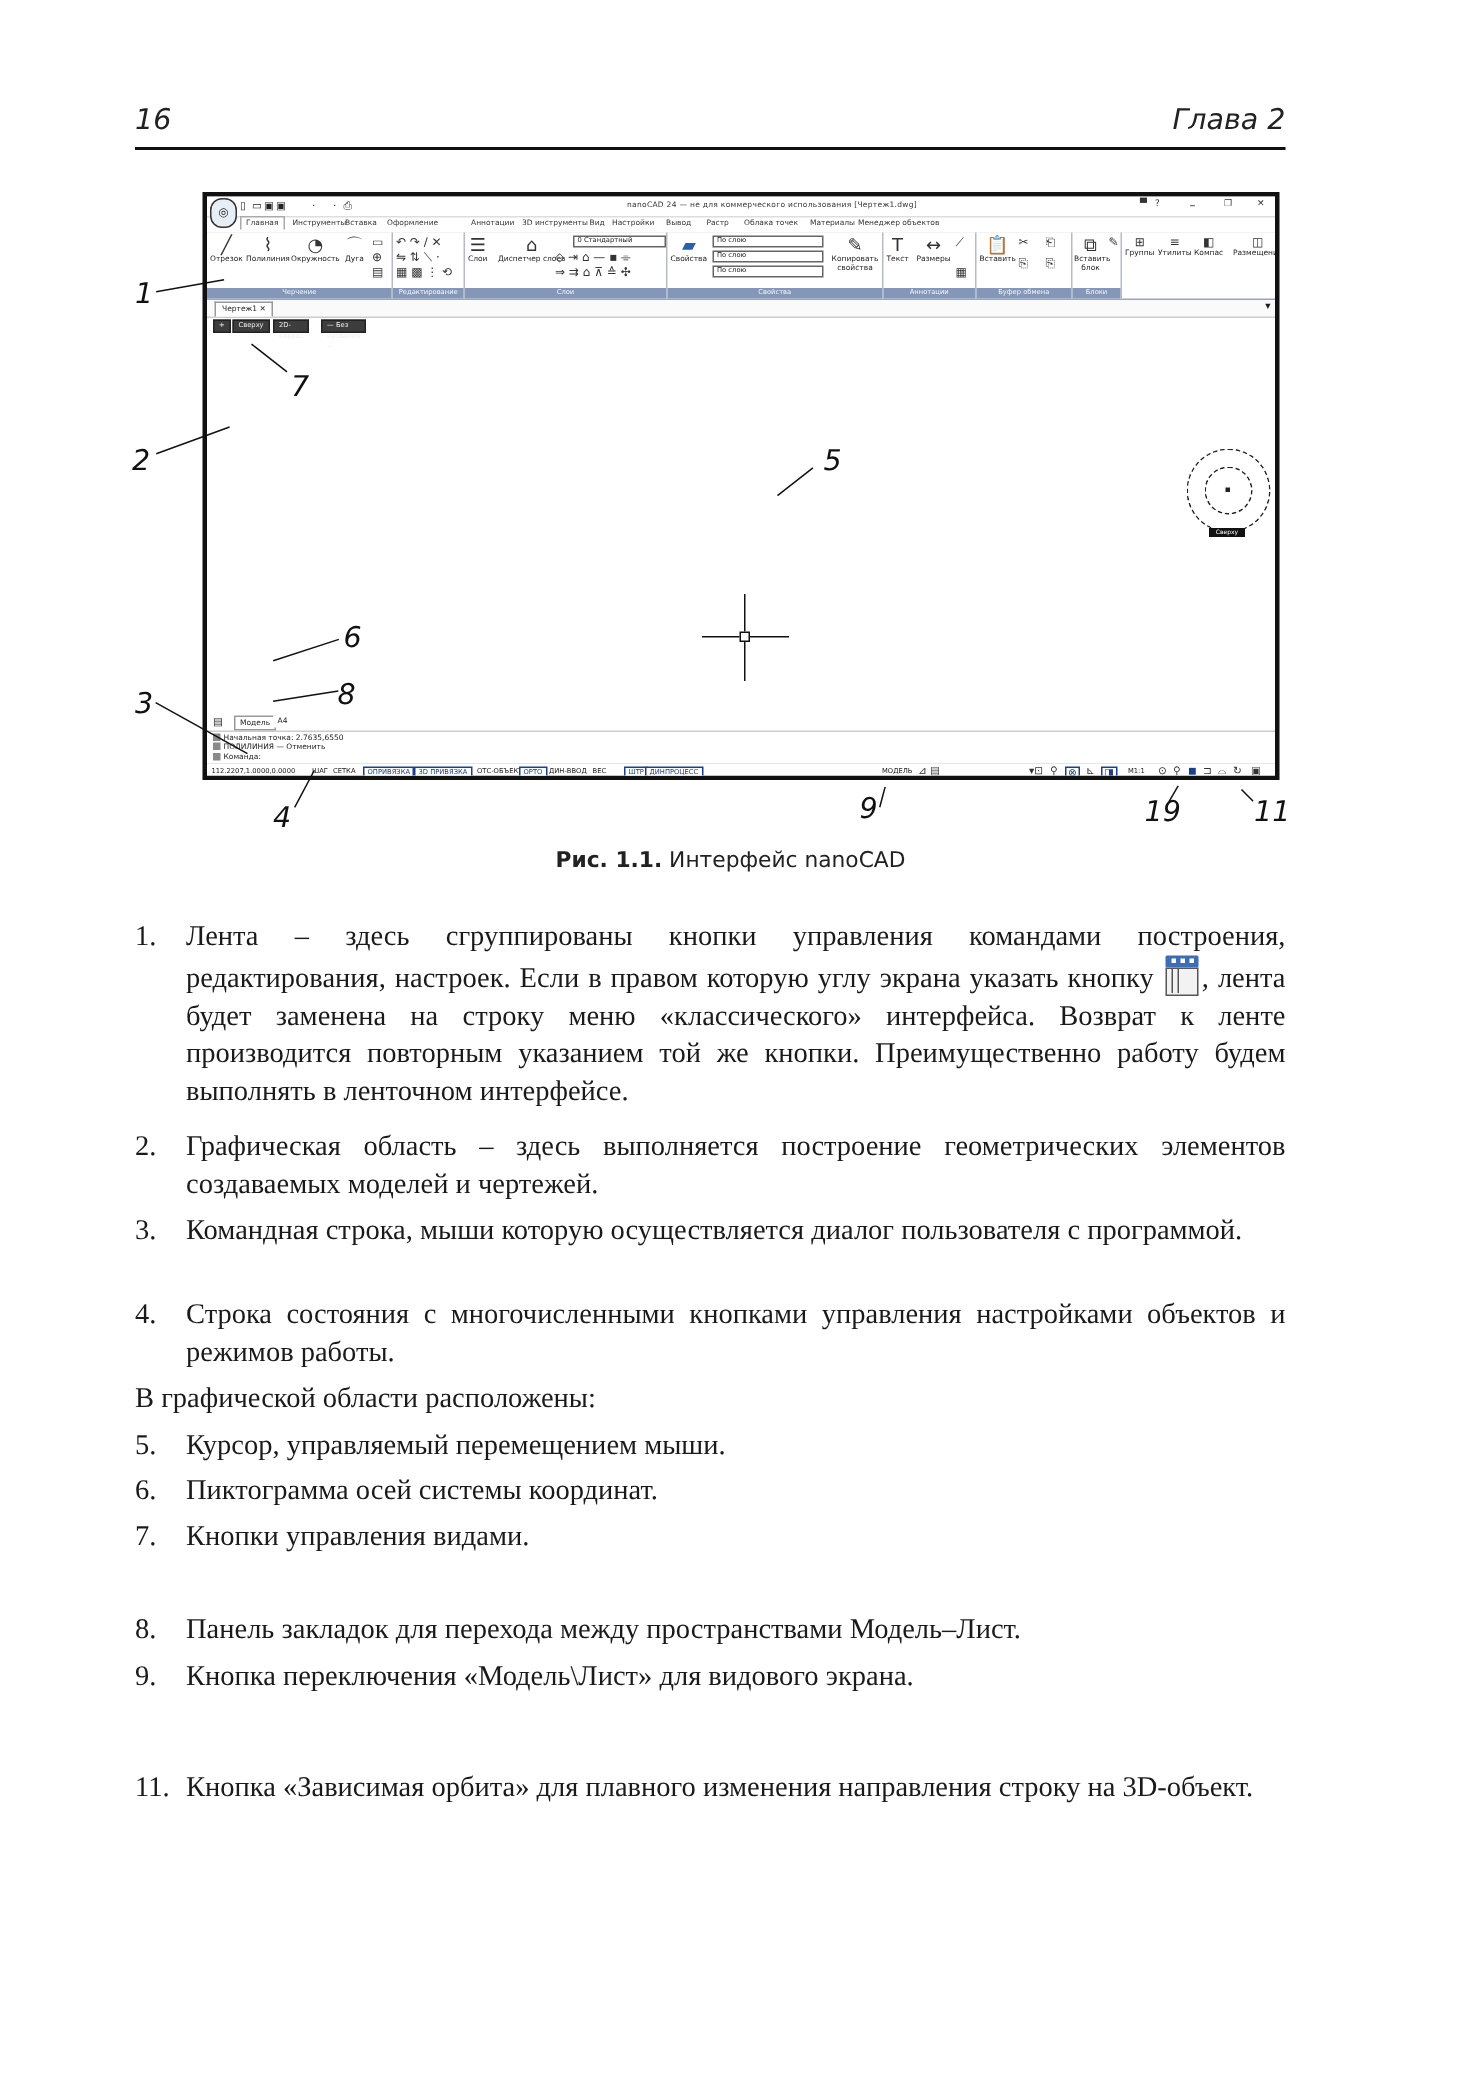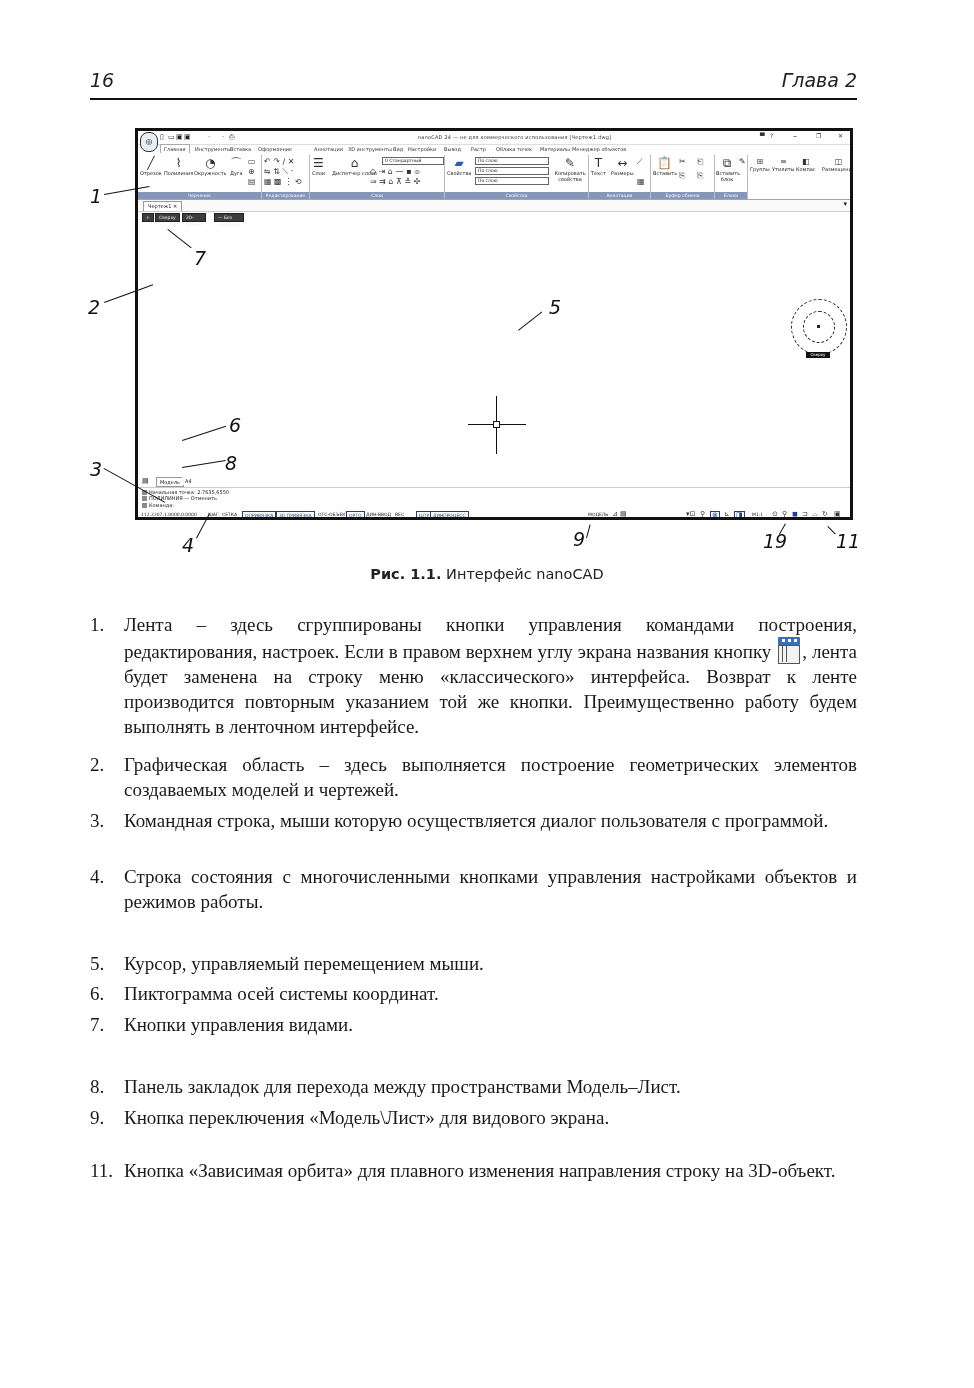--- a/index.html
+++ b/index.html
@@ -308,55 +308,56 @@
 <span class="abs callout" style="left:836px;top:530px">11</span>
 <div class="abs leader" style="left:828px;top:526px;width:11px;transform:rotate(45deg)"></div>
 
 <div class="abs caption">
   <b>Рис. 1.1.</b><span> Интерфейс nanoCAD</span>
 </div>
 
 <div class="abs text" style="top:612px;height:640px">
   <div class="li" style="top:0">
     <span class="num">1.</span>
-    <span class="body"><span>Лента – здесь сгруппированы кнопки управления командами построения, редактирования, настроек. Если в правом верхнем углу экрана названия кнопку </span><span class="ribbon-toggle-icon"><span class="top">
+    <span class="body"><span>Лента – здесь сгруппированы кнопки управления командами построения, редактирования, настроек. Если в правом которую углу экрана указать кнопку </span><span class="ribbon-toggle-icon"><span class="top">
             <i style="left:4px"></i>
             <i style="left:10px"></i>
             <i style="left:16px"></i>
           </span><span class="frame"></span><span class="col"></span></span><span>, лента будет заменена на строку меню «классического» интерфейса. Возврат к ленте производится повторным указанием той же кнопки. Преимущественно работу будем выполнять в ленточном интерфейсе.</span></span>
   </div>
   <div class="li" style="top:140px">
     <span class="num">2.</span>
     <span class="body">Графическая область – здесь выполняется построение геометрических элементов создаваемых моделей и чертежей.</span>
   </div>
   <div class="li" style="top:196px">
     <span class="num">3.</span>
     <span class="body">Командная строка, мыши которую осуществляется диалог пользователя с программой.</span>
   </div>
   <div class="li" style="top:252px">
     <span class="num">4.</span>
     <span class="body">Строка состояния с многочисленными кнопками управления настройками объектов и режимов работы.</span>
   </div>
+  <div class="para" style="top:308px">В графической области расположены:</div>
   <div class="li" style="top:339px">
     <span class="num">5.</span>
     <span class="body">Курсор, управляемый перемещением мыши.</span>
   </div>
   <div class="li" style="top:369px">
     <span class="num">6.</span>
     <span class="body">Пиктограмма осей системы координат.</span>
   </div>
   <div class="li" style="top:400px">
     <span class="num">7.</span>
     <span class="body">Кнопки управления видами.</span>
   </div>
   <div class="li" style="top:462px">
     <span class="num">8.</span>
     <span class="body">Панель закладок для перехода между пространствами Модель–Лист.</span>
   </div>
   <div class="li" style="top:493px">
     <span class="num">9.</span>
     <span class="body">Кнопка переключения «Модель\Лист» для видового экрана.</span>
   </div>
-  <div class="li" style="top:546px">
+  <div class="li" style="top:567px">
     <span class="num">11.</span>
     <span class="body">Кнопка «Зависимая орбита» для плавного изменения направления строку на 3D-объект.</span>
   </div>
 </div>
 
 </body></html>

